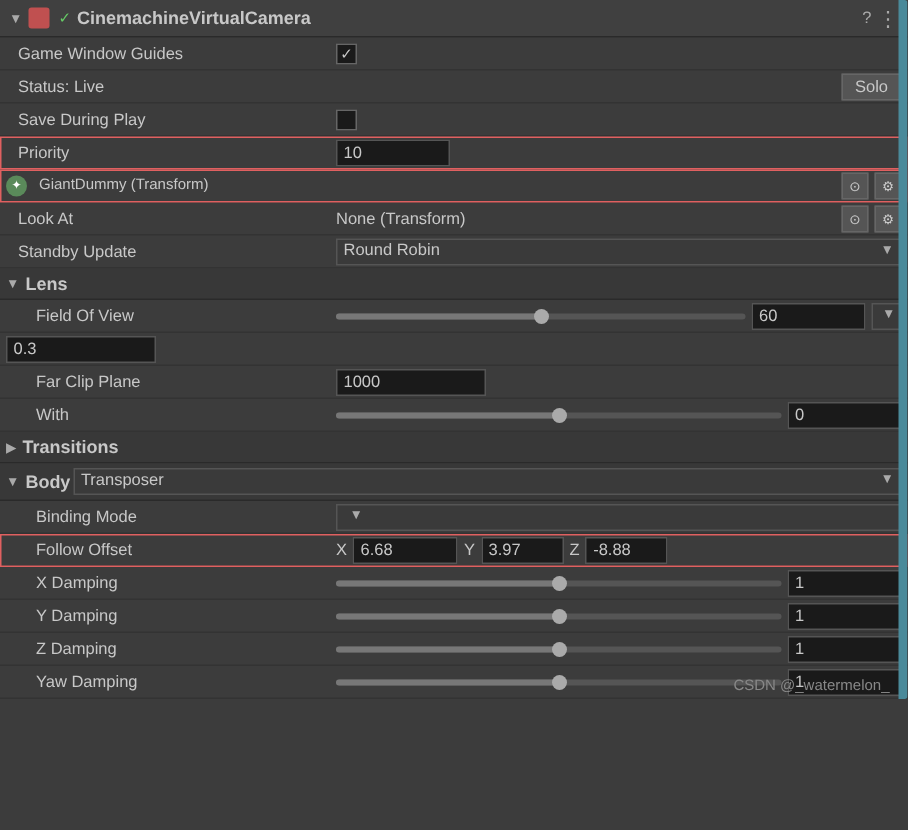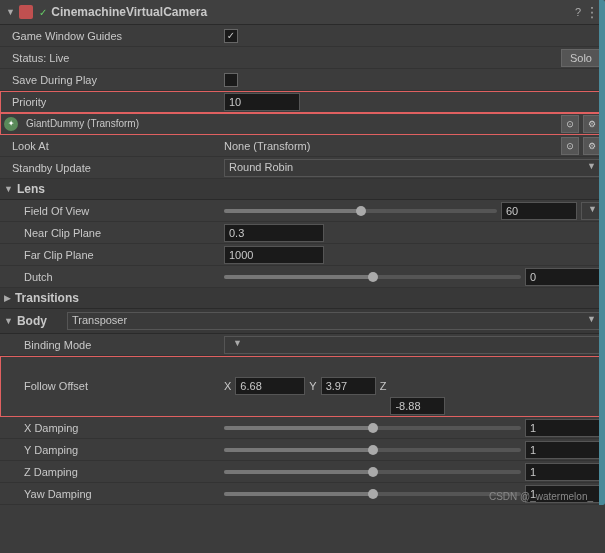--- a/index.html
+++ b/index.html
@@ -329,35 +329,34 @@
         </div>
       </div>
       <input type="text" class="text-input small" value="60" style="">
       <div class="dropdown" style="width:20px;padding:1px 2px;">
         <span class="dropdown-arrow">▼</span>
       </div>
     </div>
   </div>
 
   <div class="row">
-    <div class="label indent1">Near Clip Plane</div>
     <div class="value-area">
       <input type="text" class="text-input medium" value="0.3" style="">
     </div>
   </div>
 
   <div class="row">
     <div class="label indent1">Far Clip Plane</div>
     <div class="value-area">
       <input type="text" class="text-input medium" value="1000" style="">
     </div>
   </div>
 
   <div class="row">
-    <div class="label indent1">Dutch</div>
+    <div class="label indent1">With</div>
     <div class="value-area">
       <div class="slider-container">
         <div class="slider-track">
           <div class="slider-fill" style="width:50%;"></div>
           <div class="slider-thumb" style="left:50%;"></div>
         </div>
       </div>
       <input type="text" class="text-input small" value="0" style="">
     </div>
   </div>
@@ -365,21 +364,21 @@
   <div class="section-header">
     <span class="triangle">▶</span>
     <span class="label-sec">Transitions</span>
   </div>
 
   <div class="section-header" style="justify-content:space-between;">
     <div style="display:flex;align-items:center;">
       <span class="triangle">▼</span>
       <span class="label-sec">Body</span>
     </div>
-    <div style="flex:1;margin-left:20px;">
+    <div style="flex:1;margin-left:2px;">
       <div class="dropdown full">
         <span>Transposer</span>
         <span class="dropdown-arrow">▼</span>
       </div>
     </div>
   </div>
 
   <div class="row">
     <div class="label indent1">Binding Mode</div>
     <div class="value-area">
@@ -395,21 +394,21 @@
       <div class="transform-value">
         <span class="axis-label">X</span>
         <input type="text" class="text-input" value="6.68" style="width: 70px;">
       </div>
       <div class="transform-value">
         <span class="axis-label">Y</span>
         <input type="text" class="text-input" value="3.97" style="width: 55px;">
       </div>
       <div class="transform-value">
         <span class="axis-label">Z</span>
-        <input type="text" class="text-input" value="-8.88" style="width: 55px; margin-top: 40px;">
+        <input type="text" class="text-input" value="-8.88" style="width: 55px;">
       </div>
     </div>
   </div>
 
   <div class="row">
     <div class="label indent1">X Damping</div>
     <div class="value-area">
       <div class="slider-container">
         <div class="slider-track">
           <div class="slider-fill" style="width:50%;"></div>

